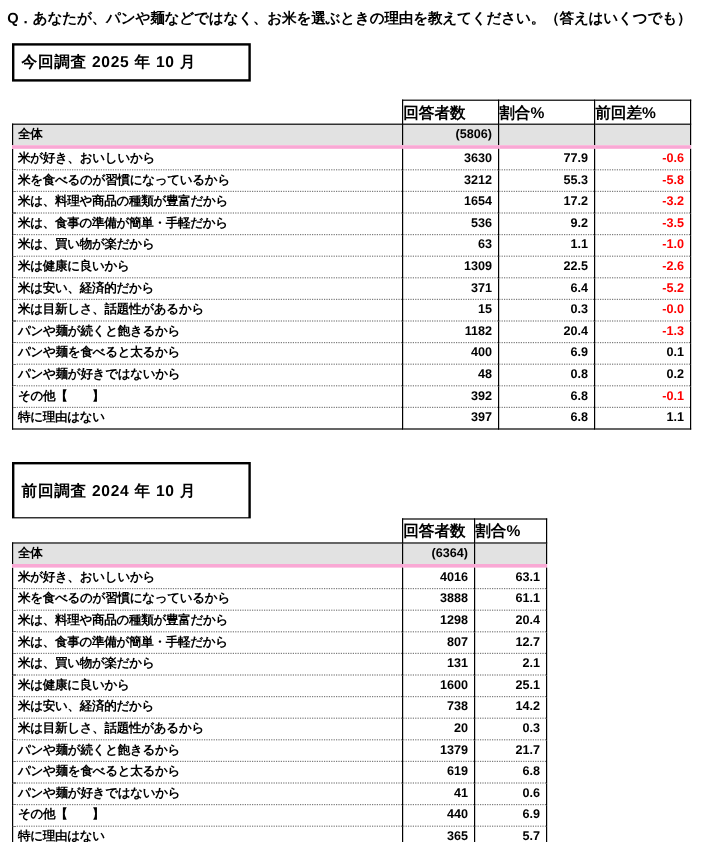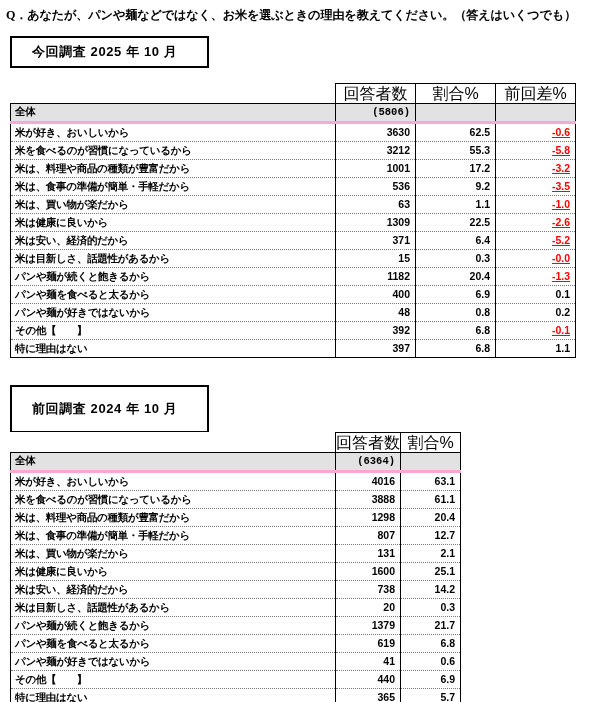--- a/index.html
+++ b/index.html
@@ -27,32 +27,31 @@
   .question {
     position: absolute;
     left: 6px;
     top: 7px;
     width: 590px;
     font-size: 12.2px;
     font-weight: bold;
     letter-spacing: -0.2px;
     white-space: nowrap;
     color: #000;
-    font-family: Liberation Serif, serif;
   }
 
   
   .section-box {
     position: absolute;
     border: 2px solid #000000;
     background: #ffffff;
     box-sizing: border-box;
     display: flex;
     align-items: center;
-    padding-left: 20px;
+    padding-left: 6px;
     font-size: 13px;
     font-weight: bold;
     letter-spacing: 0.6px;
   }
   #section-box-current {
     left: 10px;
     top: 36px;
     width: 199px;
     height: 32px;
   }
@@ -95,23 +94,23 @@
     margin: 0;
     height: 17px;
     line-height: 17px;
     box-sizing: border-box;
     overflow: hidden;
     white-space: nowrap;
   }
 
   
   .survey-table thead th {
-    font-size: 16px;
-    font-weight: normal;
-    text-align: center;
+    font-size: 13px;
+    font-weight: bold;
+    text-align: left;
     border: 1.5px solid #000000;
     background: #ffffff;
     height: 19px;
     line-height: 19px;
   }
   .survey-table thead th.hdr-blank {
     border: none;
     background: transparent;
   }
 
@@ -128,29 +127,27 @@
     font-weight: bold;
     letter-spacing: -0.3px;
   }
   .survey-table tbody td.num {
     text-align: right;
     padding-right: 5px;
     font-weight: bold;
   }
   .survey-table tbody td.neg {
     color: #ff0000;
-    text-decoration: underline;
   }
 
   
   .survey-table tbody tr.total-row td {
     background: #e2e2e2;
     border-top: 1.5px solid #000000;
     border-bottom: 1px dotted #7a7a7a;
-    font-family: Liberation Mono, monospace;
   }
   .survey-table tbody tr.total-row td.label {
     font-weight: bold;
   }
   
   .survey-table tbody tr.first-data td {
     border-top: 3px solid #f9a8d4;
   }
   
   .survey-table tbody tr:last-child td {
@@ -184,32 +181,32 @@
     <tbody>
       <tr class="total-row">
         <td class="label">全体</td>
         <td class="num">(5806)</td>
         <td class="num"></td>
         <td class="num"></td>
       </tr>
       <tr class="first-data">
         <td class="label">米が好き、おいしいから</td>
         <td class="num">3630</td>
-        <td class="num">62.5</td>
+        <td class="num">77.9</td>
         <td class="num neg">-0.6</td>
       </tr>
       <tr>
         <td class="label">米を食べるのが習慣になっているから</td>
         <td class="num">3212</td>
         <td class="num">55.3</td>
         <td class="num neg">-5.8</td>
       </tr>
       <tr>
         <td class="label">米は、料理や商品の種類が豊富だから</td>
-        <td class="num">1001</td>
+        <td class="num">1654</td>
         <td class="num">17.2</td>
         <td class="num neg">-3.2</td>
       </tr>
       <tr>
         <td class="label">米は、食事の準備が簡単・手軽だから</td>
         <td class="num">536</td>
         <td class="num">9.2</td>
         <td class="num neg">-3.5</td>
       </tr>
       <tr>

